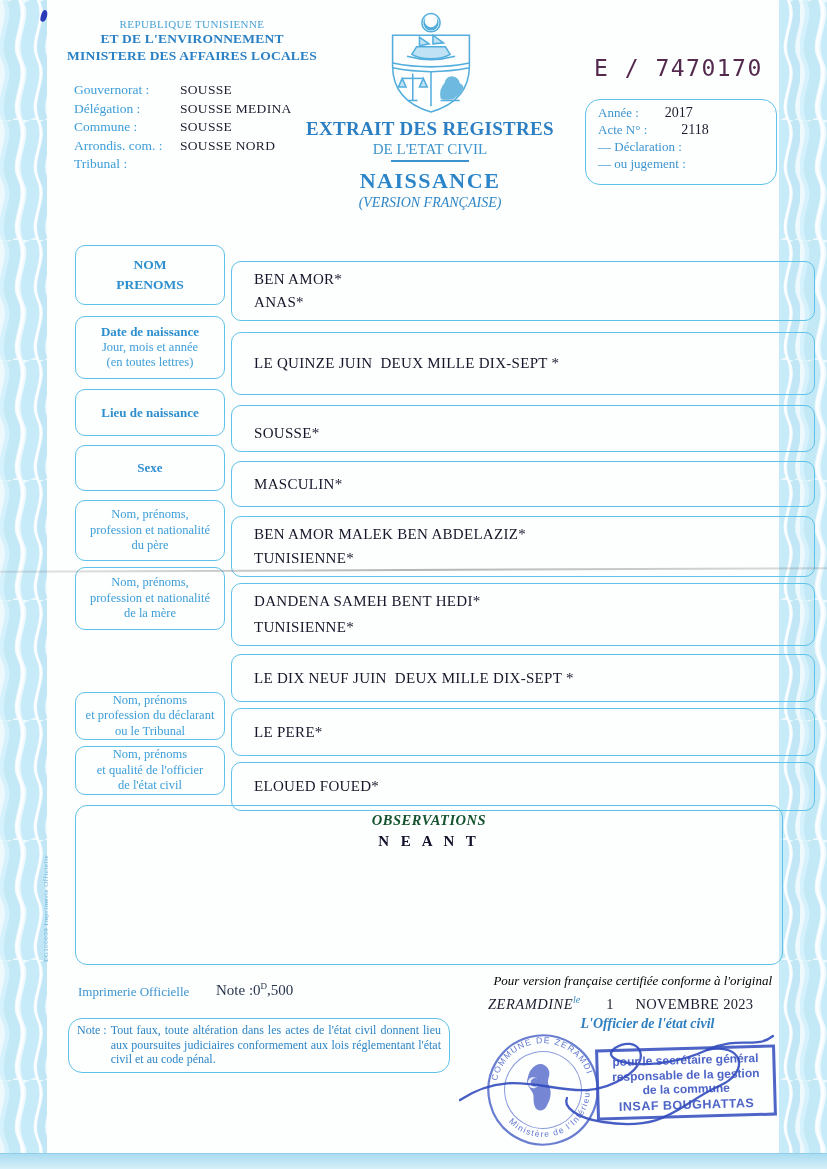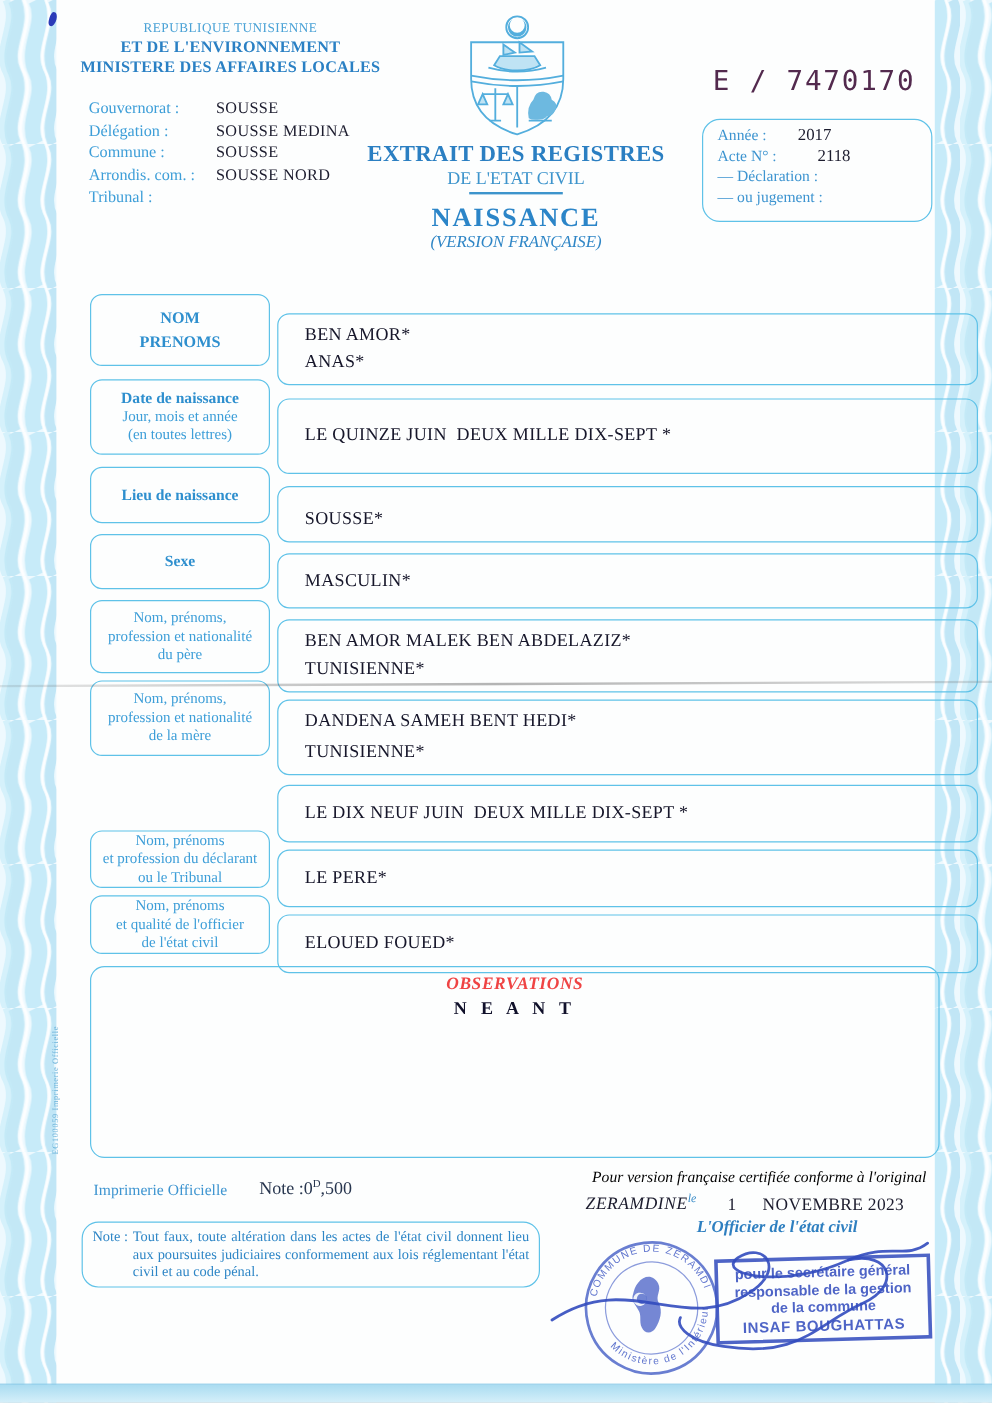--- a/index.html
+++ b/index.html
@@ -62,21 +62,21 @@
   .ll.bold{font-size:13px;font-weight:bold;color:#2e8fce;}
   .fv{font-size:15px;color:#16162a;letter-spacing:.3px;white-space:pre-wrap;}
   .r1{top:0;height:60px;}   .r2{top:71px;height:63px;}  .r3{top:144px;height:47px;}
   .r4{top:200px;height:46px;}.r5{top:255px;height:61px;} .r6{top:322px;height:63px;}
   .r7{top:393px;height:48px;}.r8{top:447px;height:48px;} .r9{top:501px;height:49px;}
   
   .obs{
     position:absolute;left:75px;top:805px;width:708px;height:160px;
     border:1.6px solid #5fc2e8;border-radius:12px;box-sizing:border-box;text-align:center;
   }
-  .obs-title{font-size:14.5px;font-weight:bold;font-style:italic;color:#ef4444;margin-top:6px;letter-spacing:.5px;}
+  .obs-title{font-size:14.5px;font-weight:bold;font-style:italic;color:#14532d;margin-top:6px;letter-spacing:.5px;}
   .obs-value{font-size:15px;font-weight:bold;color:#10102a;letter-spacing:4px;margin-top:4px;white-space:pre-wrap;}
   
   .vertical-text{
     position:absolute;left:42px;top:962px;transform:rotate(-90deg);transform-origin:0 0;
     font-size:7px;color:#6fb4da;letter-spacing:.5px;white-space:nowrap;width:120px;
   }
   .imprimerie{position:absolute;left:78px;top:984px;font-size:13px;color:#3d94d0;}
   .prix{position:absolute;left:216px;top:981px;font-size:15px;color:#28364f;}
   .prix sup{font-size:9px;}
   .note-box{

